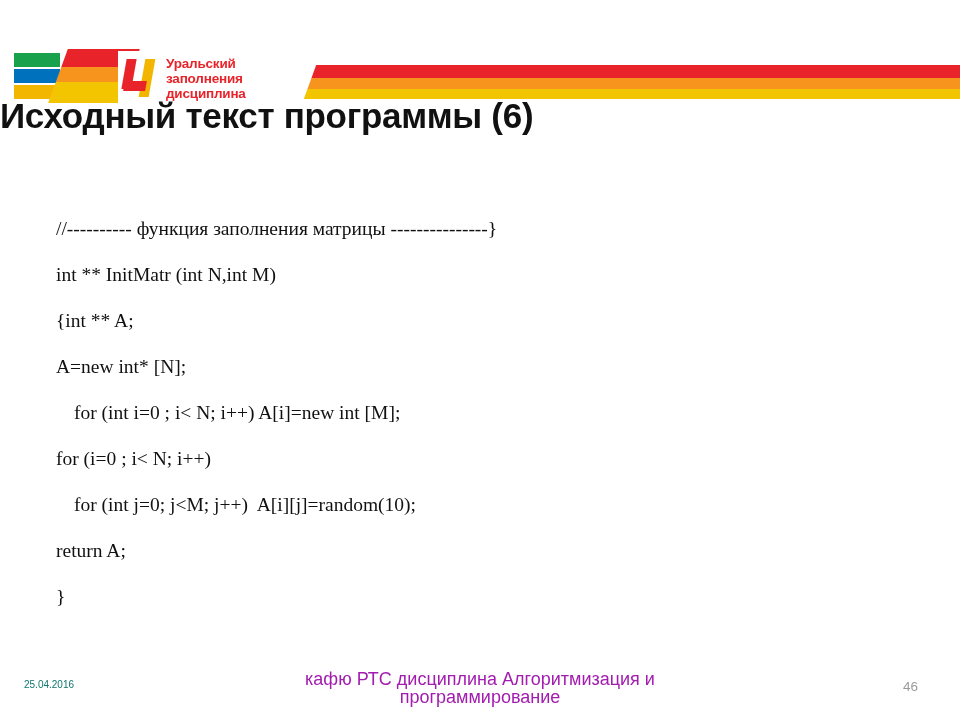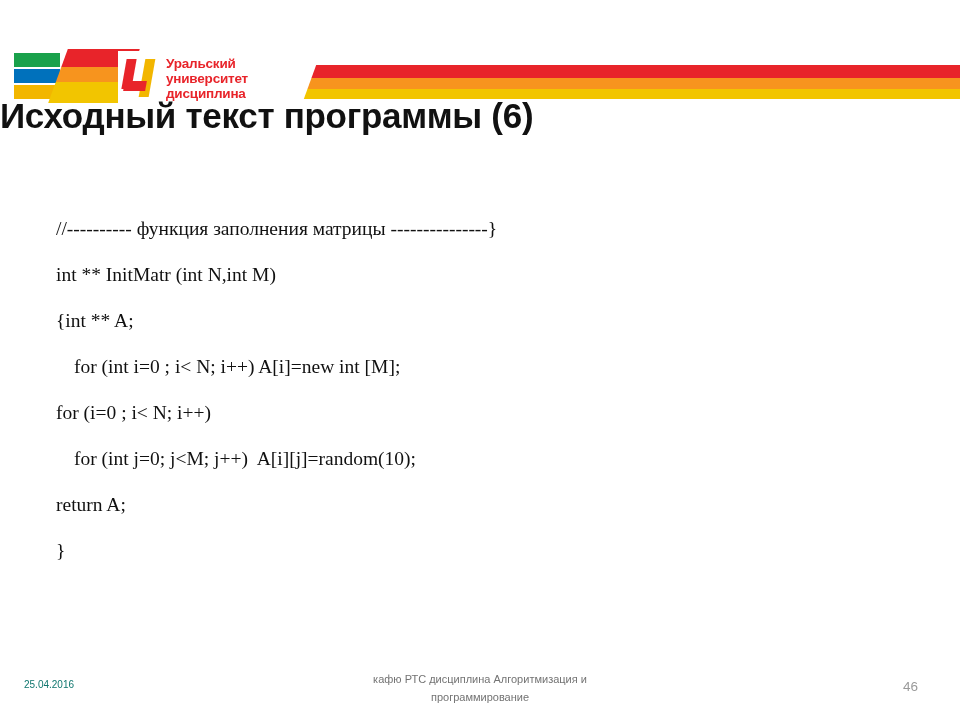--- a/index.html
+++ b/index.html
@@ -170,22 +170,22 @@
     top: 679px;
     font-size: 10px;
     color: #0f766e;
   }
   .footer-center {
     position: absolute;
     left: 300px;
     top: 670px;
     width: 360px;
     text-align: center;
-    font-size: 11px;
-    color: #737373;
+    font-size: 18px;
+    color: #a21caf;
     line-height: 18px;
   }
   .footer-page {
     position: absolute;
     right: 42px;
     top: 679px;
     font-size: 13.5px;
     color: #9a9a9a;
   }
 </style>
@@ -205,32 +205,33 @@
   <div class="band-right-skew"></div>
 
   <div class="logo">
     <div class="logo-mark">
       <div class="u-left"></div>
       <div class="u-right"></div>
       <div class="u-bottom"></div>
     </div>
     <div class="logo-text">
       <div>Уральский</div>
-      <div>университет</div>
+      <div>заполнения</div>
       <div>дисциплина</div>
     </div>
   </div>
 </div>
 
 <div class="slide-title">Исходный текст программы (6)</div>
 
 <div class="code-block">
   <div class="code-line">//---------- функция заполнения матрицы ---------------}</div>
   <div class="code-line">int ** InitMatr (int N,int M)</div>
   <div class="code-line">{int ** A;</div>
+  <div class="code-line">A=new int* [N];</div>
   <div class="code-line indent">for (int i=0 ; i&lt; N; i++) A[i]=new int [M];</div>
   <div class="code-line">for (i=0 ; i&lt; N; i++)</div>
   <div class="code-line indent">for (int j=0; j&lt;M; j++)  A[i][j]=random(10);</div>
   <div class="code-line">return A;</div>
   <div class="code-line">}</div>
 </div>
 
 <div class="footer-date">25.04.2016</div>
 <div class="footer-center">
   <div>кафю РТС дисциплина Алгоритмизация и</div>

